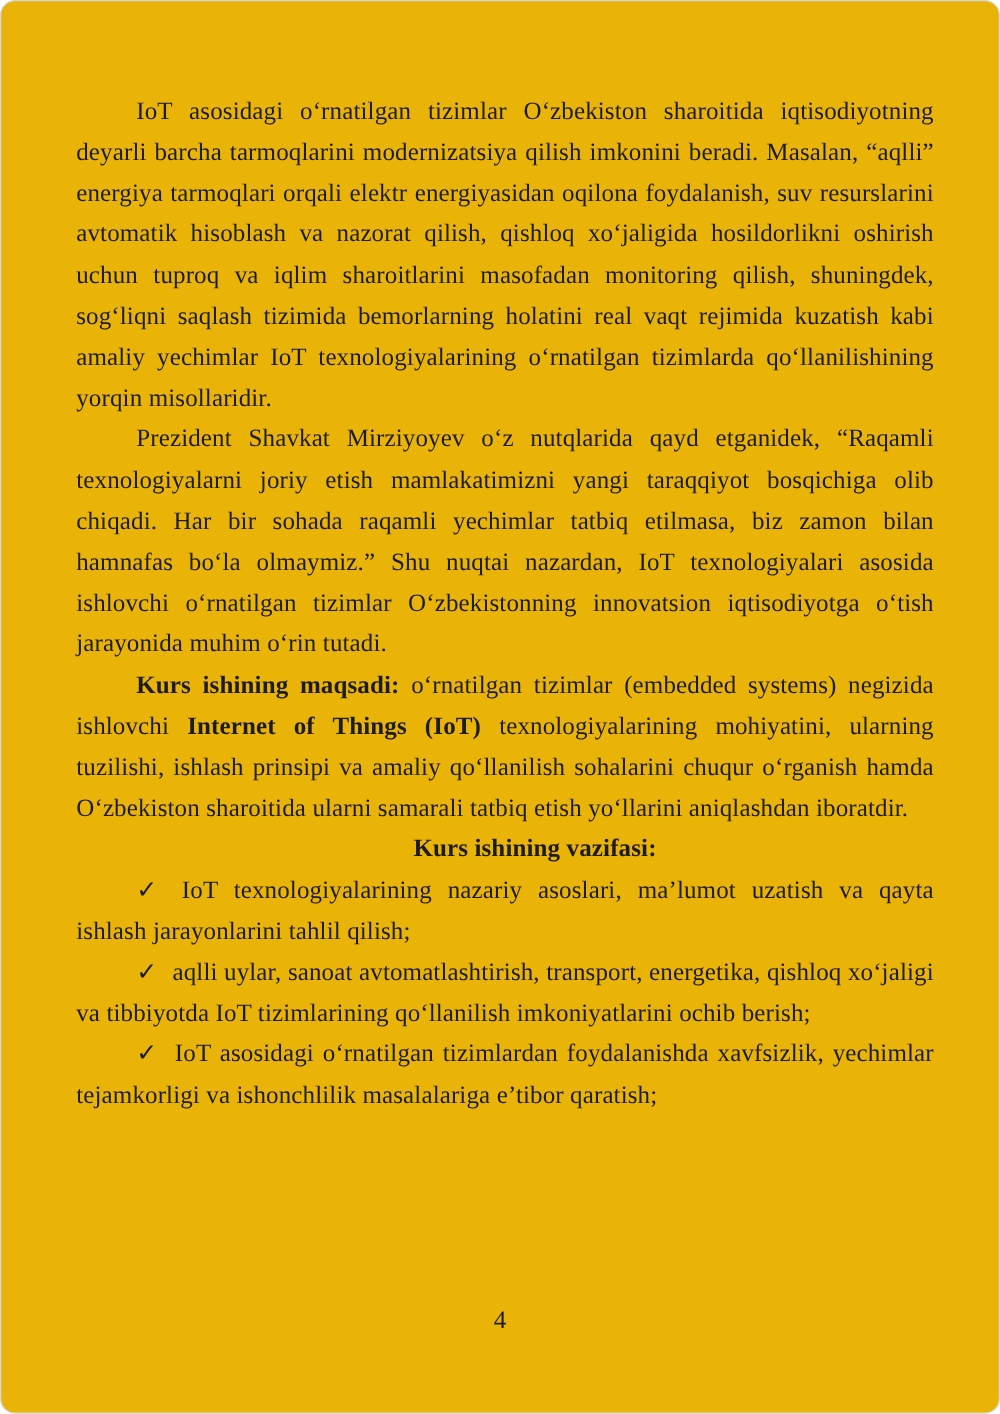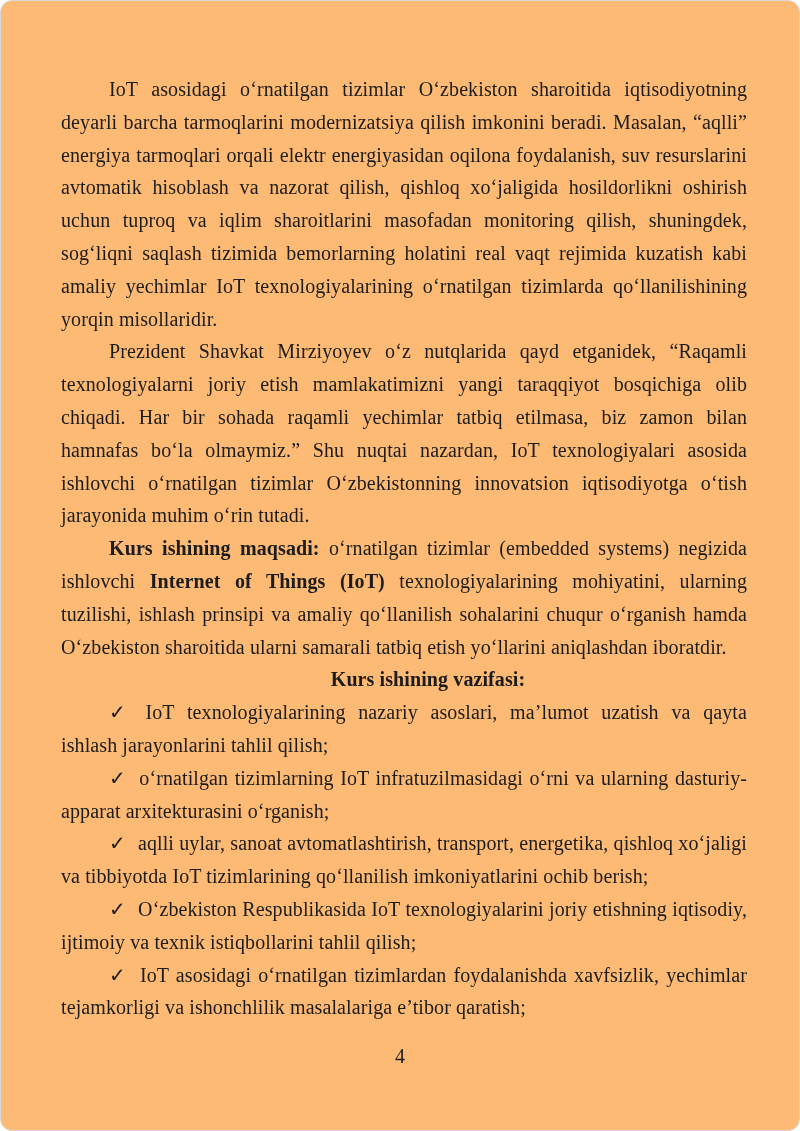--- a/index.html
+++ b/index.html
@@ -4,21 +4,21 @@
 <style>
   html, body {
     margin: 0;
     padding: 0;
     background: #ffffff;
   }
   .page {
     position: relative;
     width: 800px;
     height: 1131px;
-    background: #fdba74;
+    background: #eab308;
     border: 1px solid #d8d8d8;
     border-radius: 12px;
     box-sizing: border-box;
     overflow: hidden;
     font-family: "Liberation Serif", "DejaVu Serif", serif;
     color: #1c1c1c;
   }
   .text-column {
     position: absolute;
     left: 60px;
@@ -67,31 +67,25 @@
     </p>
 
     <p class="doc-par heading-par">
       <span class="bold">Kurs ishining vazifasi:</span>
     </p>
 
     <p class="doc-par">
       <span class="check-glyph">✓</span><span>IoT texnologiyalarining nazariy asoslari, ma’lumot uzatish va qayta ishlash jarayonlarini tahlil qilish;</span>
     </p>
 
-    <p class="doc-par">
-      <span class="check-glyph">✓</span><span>o‘rnatilgan tizimlarning IoT infratuzilmasidagi o‘rni va ularning dasturiy-apparat arxitekturasini o‘rganish;</span>
-    </p>
 
     <p class="doc-par">
       <span class="check-glyph">✓</span><span>aqlli uylar, sanoat avtomatlashtirish, transport, energetika, qishloq xo‘jaligi va tibbiyotda IoT tizimlarining qo‘llanilish imkoniyatlarini ochib berish;</span>
     </p>
 
-    <p class="doc-par">
-      <span class="check-glyph">✓</span><span>O‘zbekiston Respublikasida IoT texnologiyalarini joriy etishning iqtisodiy, ijtimoiy va texnik istiqbollarini tahlil qilish;</span>
-    </p>
 
     <p class="doc-par">
       <span class="check-glyph">✓</span><span>IoT asosidagi o‘rnatilgan tizimlardan foydalanishda xavfsizlik, yechimlar tejamkorligi va ishonchlilik masalalariga e’tibor qaratish;</span>
     </p>
 
   </div>
 
   <div class="page-number">4</div>
 </div>
 

